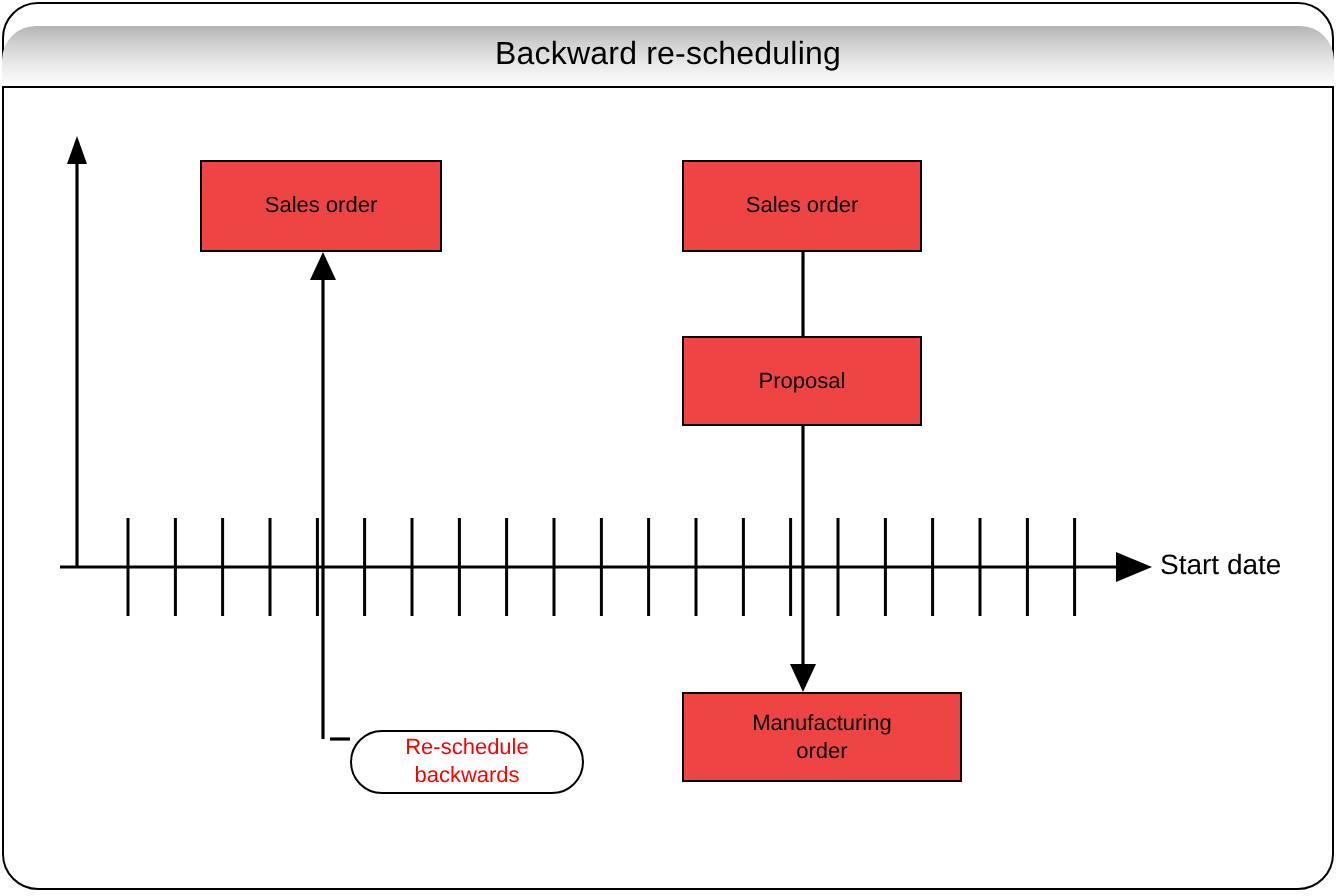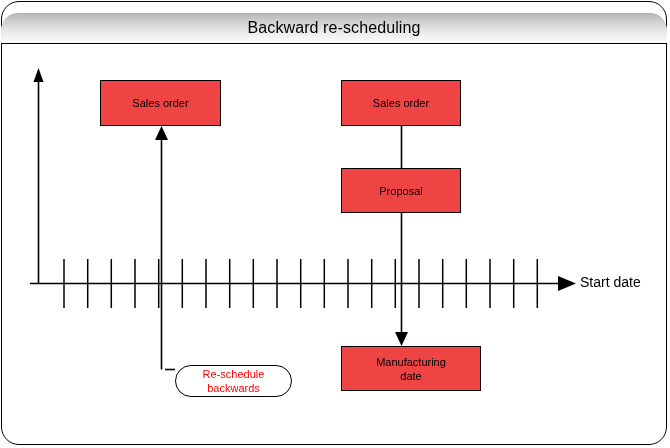--- a/index.html
+++ b/index.html
@@ -193,21 +193,21 @@
     <span>Sales order</span>
   </div>
 
   <div class="node node-proposal">
     <span>Proposal</span>
   </div>
 
   <div class="node node-mfg">
     <span>
       <span>Manufacturing</span><br>
-      <span>date</span>
+      <span>order</span>
     </span>
   </div>
 
   <div class="pill">
     <span>
       <span>Re-schedule</span><br>
       <span>backwards</span>
     </span>
   </div>
 

